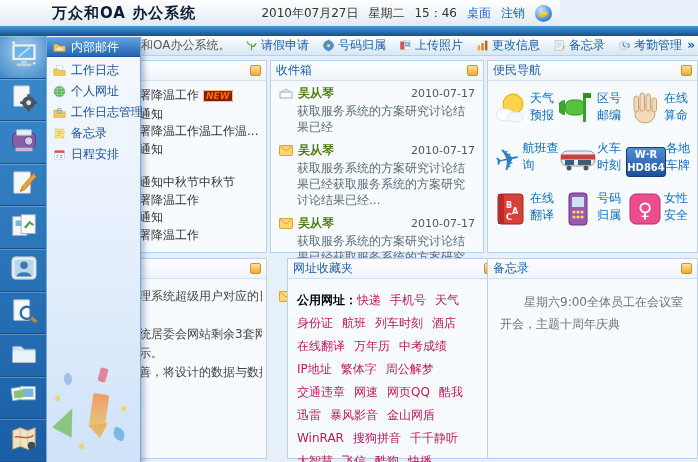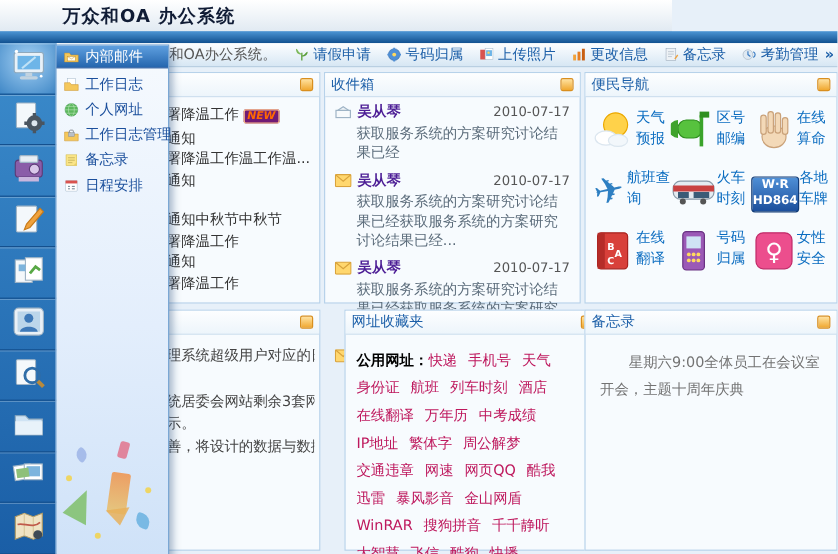--- a/index.html
+++ b/index.html
@@ -38,29 +38,29 @@
   .panel{position:absolute;background:#f7fbfe;border:1px solid #b7d2ea}
   .phead{height:19px;display:flex;align-items:center;padding:0 5px;border-bottom:1px solid #cfe0ef;
          background:linear-gradient(#fdfeff,#edf5fb)}
   .ptitle{font-weight:normal;color:#1c5fa8}
   .pmin{margin-left:auto;width:9px;height:9px;border-radius:2px;background:linear-gradient(#ffe2a0,#f0a węg830);
         background:linear-gradient(#ffe2a0,#f0a830);border:1px solid #d98f1f;cursor:pointer}
   .pbody{position:relative;color:#333}
   
   .ann-body{padding:6px 4px 0 86px;line-height:17.5px}
   .ann-line{white-space:nowrap;overflow:hidden;cursor:pointer}
-  .badge-new{color:#ff6a00;font-weight:bold;font-style:italic;font-size:9px;background:#701a75;
+  .badge-new{color:#ff6a00;font-weight:bold;font-style:italic;font-size:9px;background:#7f1d1d;
              border:1px solid #ffc08a;border-radius:2px;padding:0 2px;margin-left:4px}
   .spacer16{height:16px}
   .log-body{padding:8px 4px 0 86px;line-height:19px;color:#444}
   .log-line{white-space:nowrap;overflow:hidden;min-height:19px}
   
   .msg{padding:4px 8px 3px 8px;cursor:pointer}
   .msg-head{display:flex;align-items:center}
-  .msg-sender{font-weight:bold;color:#4c1d95;margin-left:5px}
+  .msg-sender{font-weight:bold;color:#4d7c0f;margin-left:5px}
   .msg-date{margin-left:auto;color:#555;font-size:11px}
   .msg-prev{padding-left:18px;color:#5a6b7a;line-height:16px;margin-top:1px}
   .env{width:14px;height:11px;flex:none}
   
   .nav-grid{display:grid;grid-template-columns:repeat(3,1fr);padding:8px 4px 0 4px;row-gap:10px}
   .nav-item{display:flex;cursor:pointer}
   .nav-icon{width:40px;height:40px;display:flex;align-items:center;justify-content:center}
   .nav-label{color:#0a6cc0;margin-top:1px}
   .plate{width:38px;height:28px;background:linear-gradient(#4f8fd6,#1c4f9c);border:1px solid #123c78;border-radius:3px;
          color:#fff;font-weight:bold;font-size:10px;text-align:center;line-height:13px;margin-top:5px}
@@ -79,20 +79,28 @@
   .mitem.active{background:linear-gradient(#5fa0e0,#2566ae);color:#fff;height:18px;border-bottom:1px solid #1d549b;margin-bottom:3px}
   .micon{width:13px;height:13px;flex:none}
   .menu-art{position:absolute;left:8px;bottom:8px;width:75px;height:75px}
   .art{position:absolute;opacity:.85}
 </style>
 </head>
 <body>
 
 <div class="topbar">
   <div class="app-title">万众和OA 办公系统</div>
+  <div class="topbar-right">
+    <span>2010年07月27日</span>
+    <span>星期二</span>
+    <span>15：46</span>
+    <a class="toplink">桌面</a>
+    <a class="toplink">注销</a>
+    <span class="messenger"></span>
+  </div>
 </div>
 <div class="bluestrip"></div>
 
 <div class="subbar">
   <span class="welcome">和OA办公系统。</span>
   <div class="toolbar" id="toolbar">
       <span class="tbitem">
         <span class="tbicon"><svg width="13" height="13" viewBox="0 0 32 32">
             <path d="M16 28 V12" stroke="#6aa84f" stroke-width="3"></path>
             <path d="M16 14 C8 12 8 4 4 4 c0 8 4 12 12 12" fill="#7db95c"></path>

